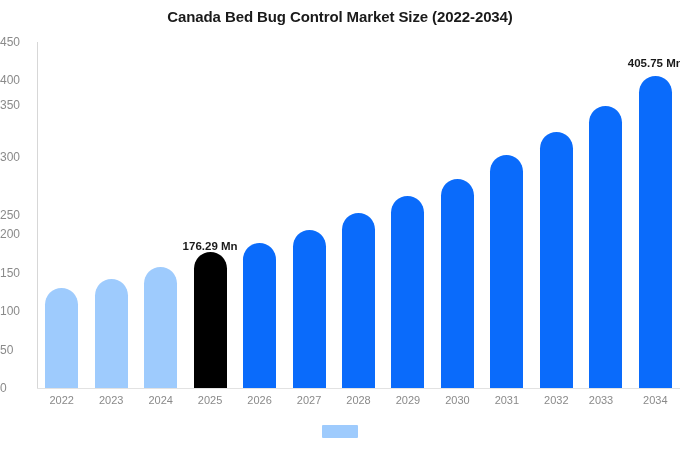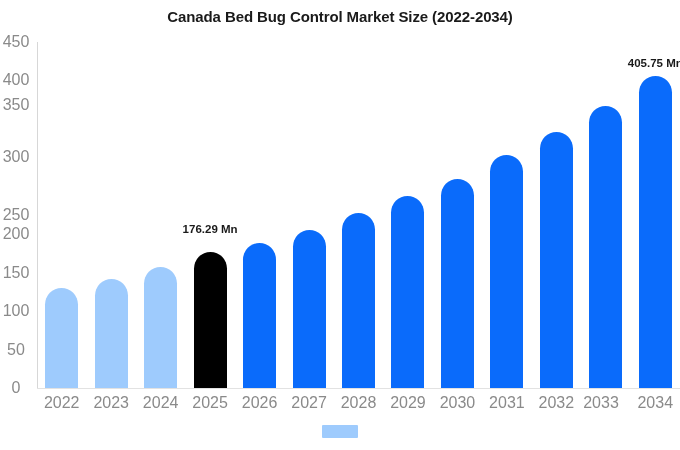--- a/index.html
+++ b/index.html
@@ -67,22 +67,22 @@
     position: absolute;
     left: 0;
     top: 42px;
     width: 32px;
     height: 346px;
   }
   .y-label {
     position: absolute;
     right: 0;
     width: 32px;
-    text-align: center;
-    font-size: 16px;
+    text-align: left;
+    font-size: 12px;
     color: #8a8a8a;
     transform: translateY(-50%);
     white-space: nowrap;
   }
 
   
   .bars-layer {
     position: absolute;
     left: 0;
     top: 0;
@@ -109,21 +109,21 @@
   .x-labels {
     position: absolute;
     left: 37px;
     top: 394px;
     width: 643px;
     height: 18px;
   }
   .x-label {
     position: absolute;
     top: 0;
-    font-size: 16px;
+    font-size: 11px;
     color: #8a8a8a;
     text-align: center;
     white-space: nowrap;
     transform: translateX(-50%);
   }
 
   
   .legend {
     position: absolute;
     left: 0;
@@ -204,15 +204,15 @@
       <div class="x-label" style="left: 564px;">2033</div>
       <div class="x-label" style="left: 618.269px;">2034</div>
     </div>
 
   <div class="legend">
     <div class="legend-item">
       <span class="legend-swatch" style="background: rgb(158, 203, 253);"></span>
     </div>
   </div>
 
-<div class="value-label" style="top: 223px; left: 210.115px; transform: translateX(-50%); text-align: center;">176.29 Mn</div>
+<div class="value-label" style="top: 240px; left: 210.115px; transform: translateX(-50%); text-align: center;">176.29 Mn</div>
     <div class="value-label" style="top: 57.0233px; left: 655.269px; transform: translateX(-50%);">405.75 Mn</div>
   </div>
 
 </body></html>

